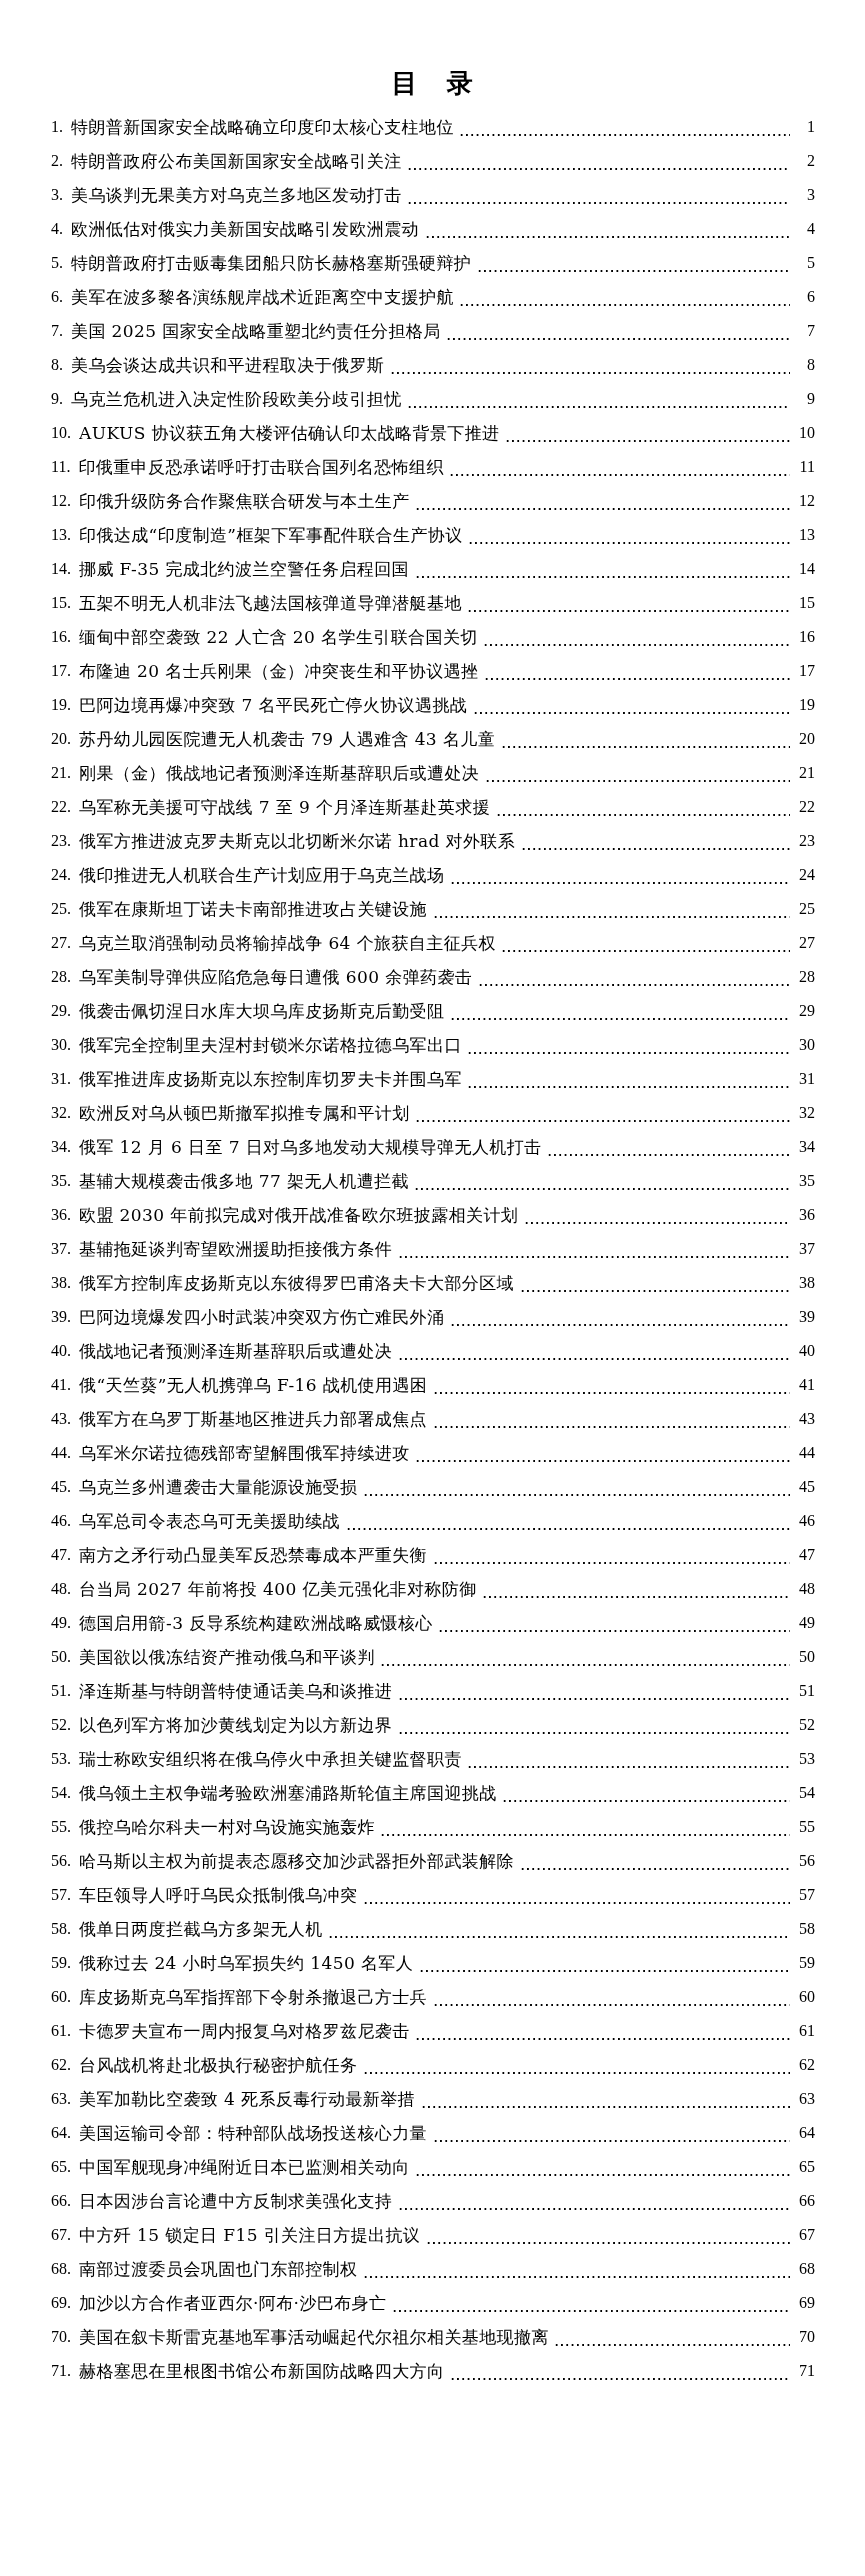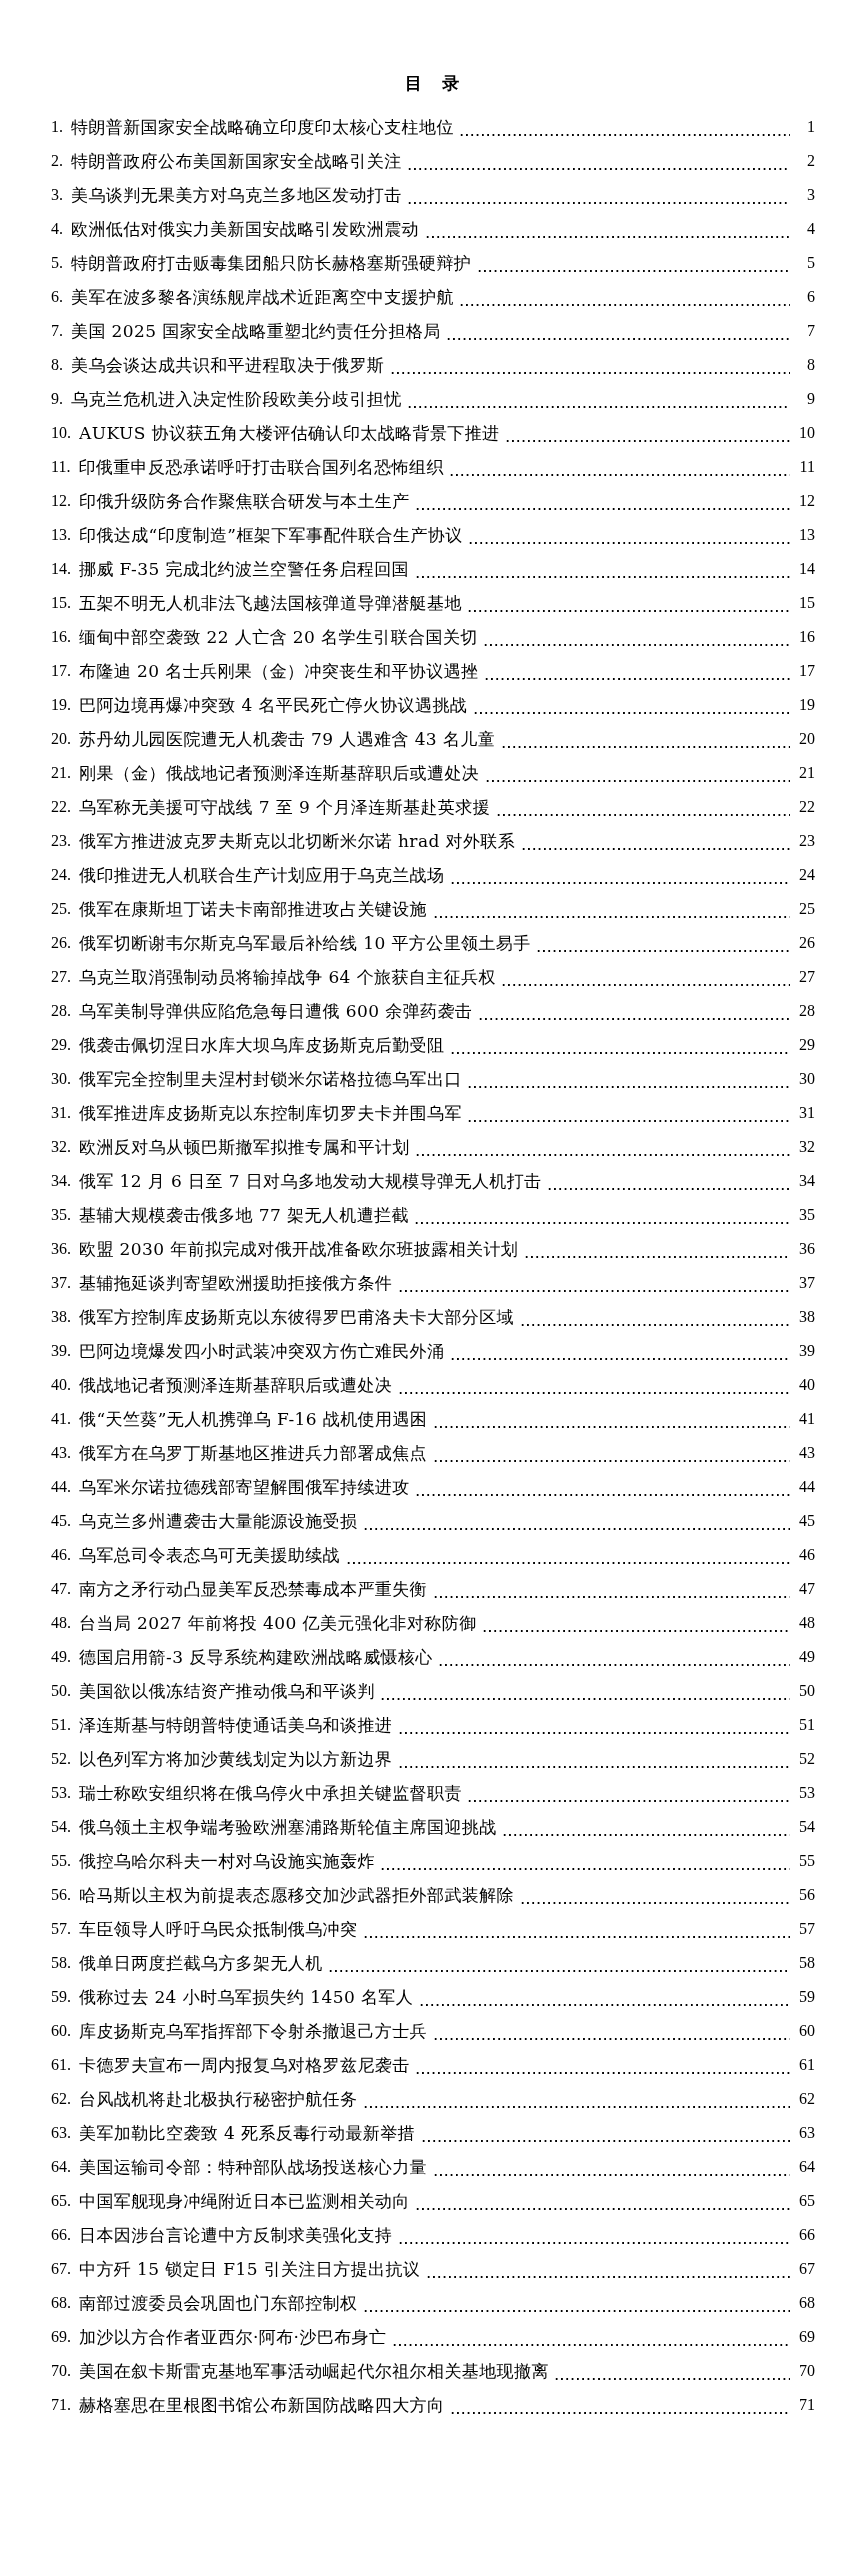--- a/index.html
+++ b/index.html
@@ -13,21 +13,21 @@
     overflow: hidden;
     color: #000;
     font-family: "DejaVu Serif", "Liberation Serif", serif;
   }
   .page {
     padding: 67px 51px 0 51px;
   }
   .toc-title {
     margin: 0 0 11.2px 0;
     text-align: center;
-    font-size: 17px;
+    font-size: 26px;
     line-height: 32px;
     font-weight: bold;
     font-family: "DejaVu Sans", "Liberation Sans", sans-serif;
     letter-spacing: 1.6px;
     color: #000;
   }
   .toc-list {
     list-style: none;
     margin: 0;
     padding: 0;
@@ -188,21 +188,21 @@
   <li class="toc-row">
     <span class="num">17.</span>
     <span class="entry-title">布隆迪 20 名士兵刚果（金）冲突丧生和平协议遇挫</span>
     <span class="leader"></span>
     <span class="pageno">17</span>
   </li>
 
 
   <li class="toc-row">
     <span class="num">19.</span>
-    <span class="entry-title">巴阿边境再爆冲突致 4 名平民死亡停火协议遇挑战</span>
+    <span class="entry-title">巴阿边境再爆冲突致 7 名平民死亡停火协议遇挑战</span>
     <span class="leader"></span>
     <span class="pageno">19</span>
   </li>
 
   <li class="toc-row">
     <span class="num">20.</span>
     <span class="entry-title">苏丹幼儿园医院遭无人机袭击 79 人遇难含 43 名儿童</span>
     <span class="leader"></span>
     <span class="pageno">20</span>
   </li>
@@ -235,26 +235,20 @@
     <span class="pageno">24</span>
   </li>
 
   <li class="toc-row">
     <span class="num">25.</span>
     <span class="entry-title">俄军在康斯坦丁诺夫卡南部推进攻占关键设施</span>
     <span class="leader"></span>
     <span class="pageno">25</span>
   </li>
 
-  <li class="toc-row">
-    <span class="num">26.</span>
-    <span class="entry-title">俄军切断谢韦尔斯克乌军最后补给线 10 平方公里领土易手</span>
-    <span class="leader"></span>
-    <span class="pageno">26</span>
-  </li>
 
   <li class="toc-row">
     <span class="num">27.</span>
     <span class="entry-title">乌克兰取消强制动员将输掉战争 64 个旅获自主征兵权</span>
     <span class="leader"></span>
     <span class="pageno">27</span>
   </li>
 
   <li class="toc-row">
     <span class="num">28.</span>

